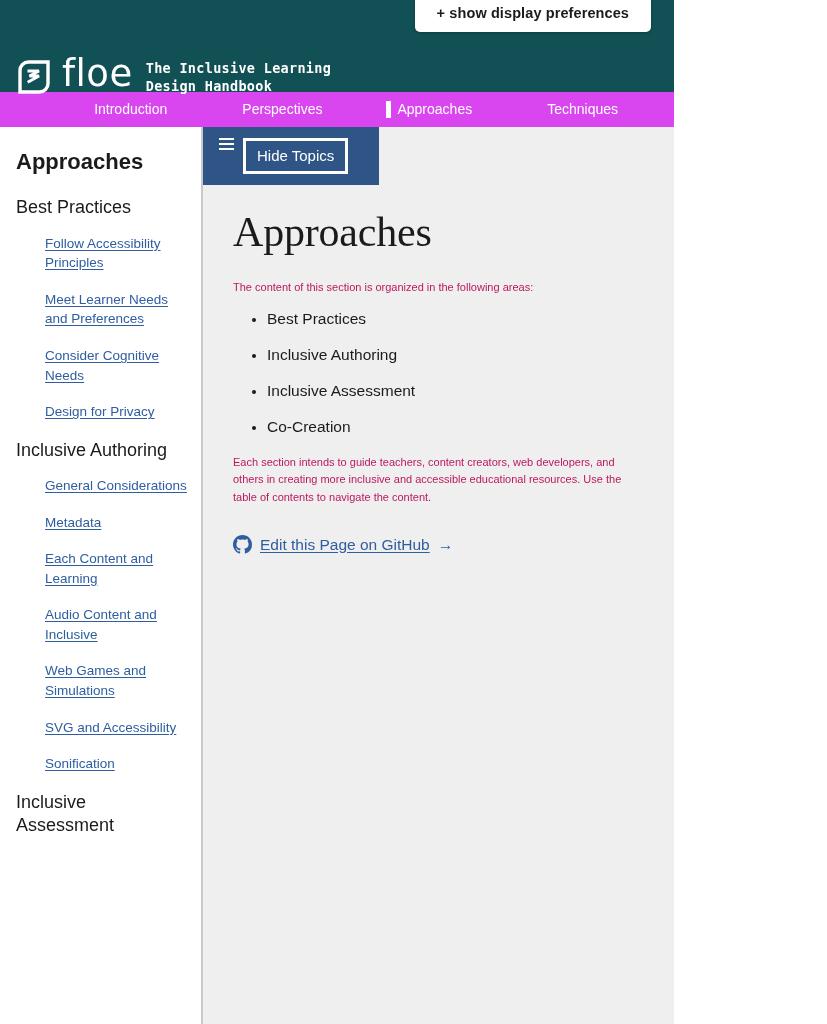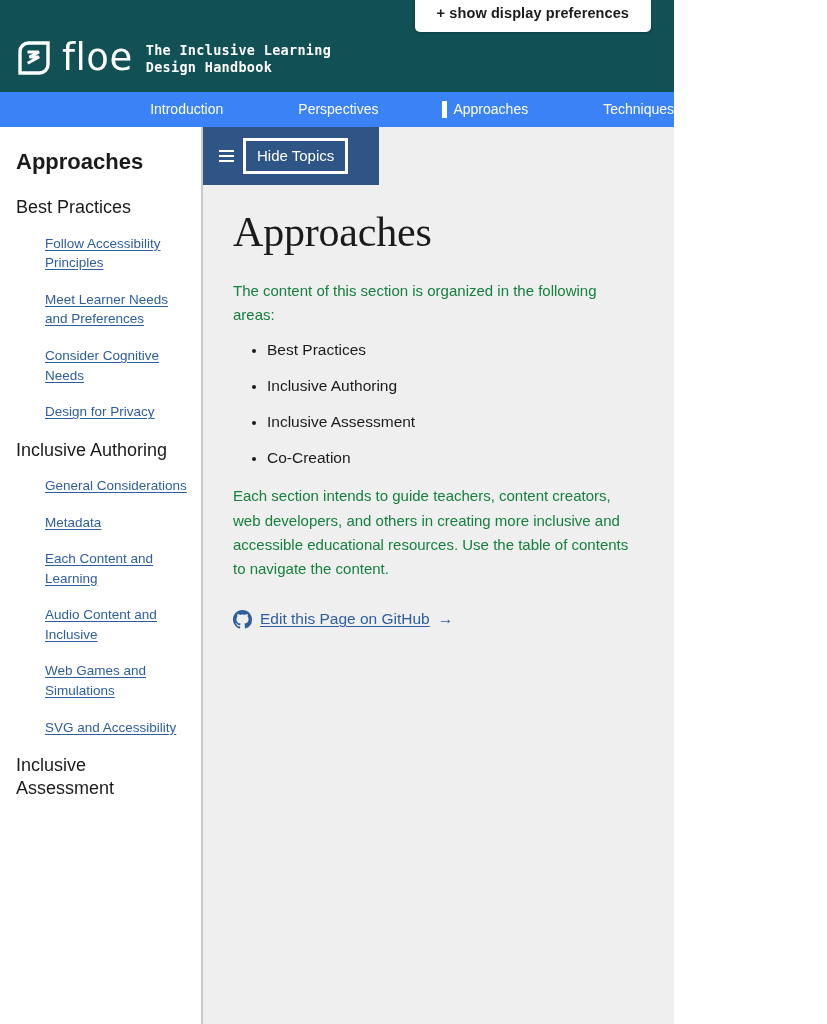--- a/index.html
+++ b/index.html
@@ -42,23 +42,23 @@
     letter-spacing: 0.1px;
     box-shadow: 0 1px 3px rgba(0,0,0,0.25);
     cursor: pointer;
     white-space: nowrap;
     z-index: 20;
   }
 
   .brand {
     position: absolute;
     left: 17px;
-    top: 41px;
-    display: flex;
-    align-items: flex-start;
+    top: 57px;
+    display: flex;
+    align-items: flex-end;
     gap: 0px;
   }
   .brand-logo {
     width: 34px; height: 34px;
     flex: 0 0 auto;
     margin-right: 11px;
   }
   .brand-name {
     color: #ffffff;
     font-family: "DejaVu Sans", sans-serif;
@@ -78,24 +78,25 @@
     line-height: 1.28;
     letter-spacing: 0.3px;
     position: relative;
     top: 1px;
   }
   .brand-tagline span { display: block; }
 
   
   .site-nav {
     height: 35px;
-    background: #3b82f6;
+    background: #d946ef;
     display: flex;
     justify-content: flex-end;
     align-items: flex-start;
+    padding-right: 56px;
     gap: 0;
   }
   .nav-item {
     position: relative;
     color: #ffffff;
     font-size: 14px;
     text-decoration: none;
     padding: 0 0 0 0;
     margin-left: 75px;
     line-height: 35px;
@@ -182,21 +183,21 @@
   .ribbon-shape {
     position: absolute;
     inset: 0;
     background: #2e5586;
     -webkit-clip-path: polygon(0 0, 100% 0, 83% 50%, 100% 100%, 0 100%);
     clip-path: polygon(0 0, 100% 0, 83% 50%, 100% 100%, 0 100%);
   }
   .ribbon-inner {
     position: relative;
     display: flex;
-    align-items: center;
+    align-items: flex-start;
     gap: 9px;
     z-index: 2;
     padding-left: 6px;
   }
   .hamburger {
     display: inline-block;
     width: 15px;
     height: 12px;
     position: relative;
   }
@@ -228,23 +229,23 @@
   .article h1 {
     font-family: "Liberation Serif", "DejaVu Serif", serif;
     font-size: 42px;
     font-weight: normal;
     color: #1b1b1b;
     margin: 0 0 24px 0;
     line-height: 1.1;
     letter-spacing: -0.2px;
   }
   .article p {
-    font-size: 15px;
+    font-size: 11px;
     line-height: 1.62;
-    color: #15803d;
+    color: #be185d;
     margin: 0 0 12px 0;
   }
   .article ul {
     margin: 10px 0 14px 0;
     padding-left: 34px;
     list-style: disc;
   }
   .article ul li {
     font-size: 15.5px;
     line-height: 1.3;
@@ -339,20 +340,23 @@
             </li>
           <li>
               <a class="toc-link" href="#">Audio Content and Inclusive</a>
             </li>
           <li>
               <a class="toc-link" href="#">Web Games and Simulations</a>
             </li>
           <li>
               <a class="toc-link" href="#">SVG and Accessibility</a>
             </li>
+          <li>
+              <a class="toc-link" href="#">Sonification</a>
+            </li>
         </ul>
       </div>
 
       <div class="toc-section">
         <h3 class="toc-section-title">Inclusive Assessment</h3>
       </div>
     </aside>
 
     <main class="main">
 

